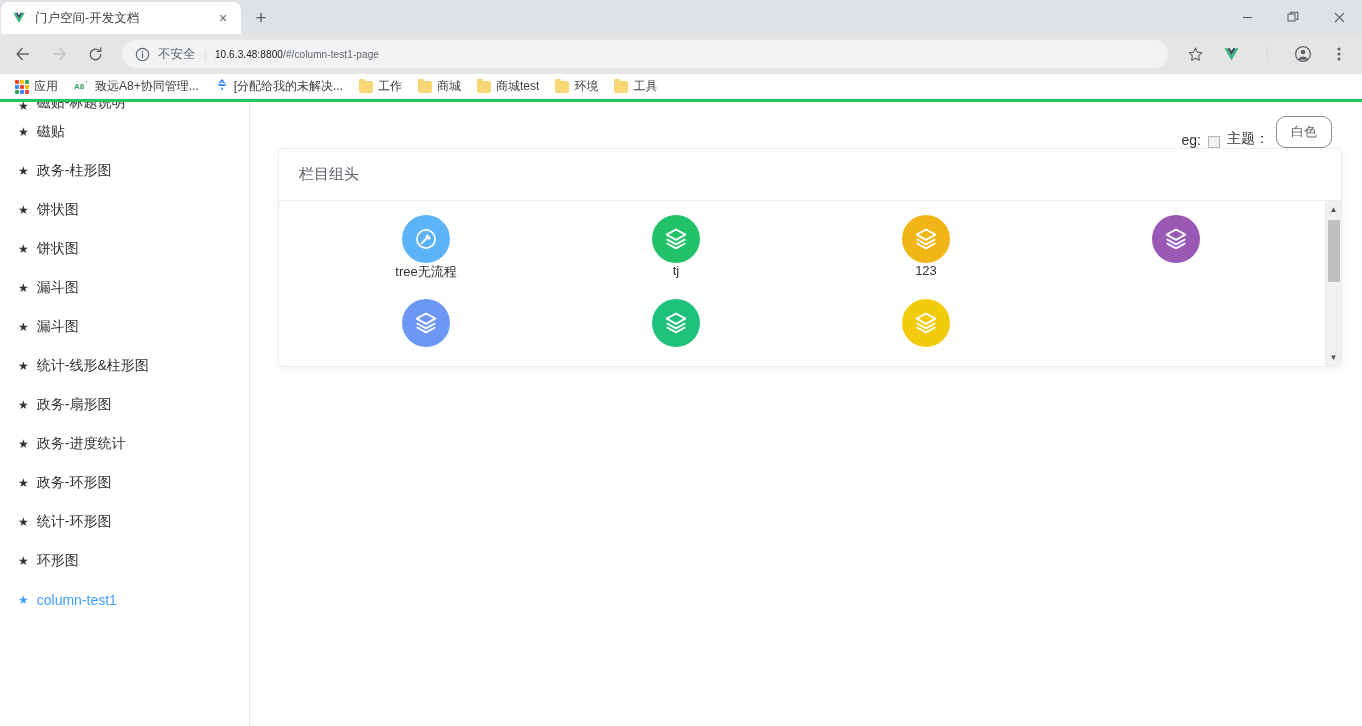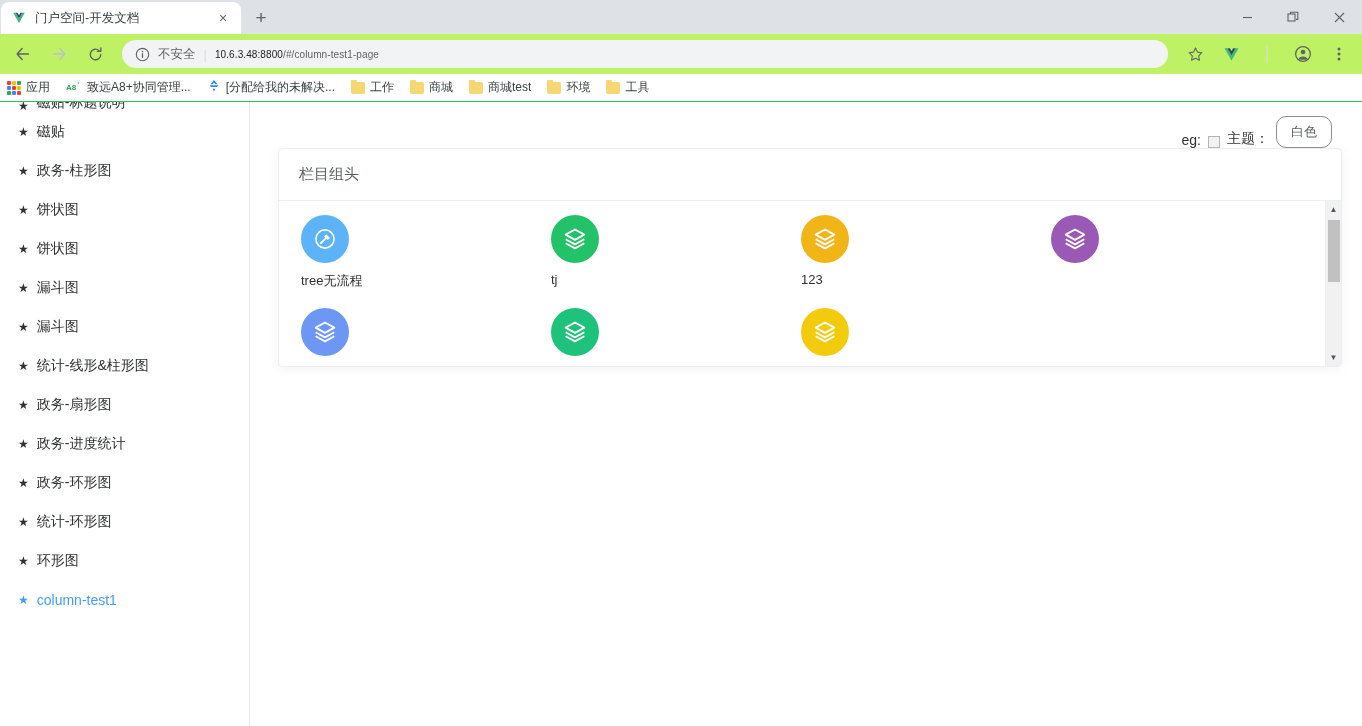--- a/index.html
+++ b/index.html
@@ -28,38 +28,38 @@
   .tab-title { flex: 1; white-space: nowrap; overflow: hidden; text-overflow: ellipsis; font-size: 12.5px; }
   .tab-close { width: 16px; height: 16px; display: flex; align-items: center; justify-content: center;
                color: #5f6368; font-size: 14px; line-height: 1; }
   .newtab { width: 28px; height: 28px; margin-left: 6px; margin-bottom: 3px;
             display: flex; align-items: center; justify-content: center;
             color: #5f6368; font-size: 19px; line-height: 1; }
   .wincontrols { position: absolute; right: 0; top: 0; height: 34px; display: flex; }
   .wc { width: 46px; height: 34px; display: flex; align-items: center; justify-content: center; color: #5f6368; }
 
   .toolbar {
-    height: 40px; background: #bef264; display: flex; align-items: center;
+    height: 40px; background: #e5e5e5; display: flex; align-items: center;
     padding: 0 8px; gap: 6px;
   }
   .tb-btn { width: 30px; height: 30px; display: flex; align-items: center; justify-content: center;
             color: #5f6368; border-radius: 50%; flex: none; }
   .omnibox {
     flex: 1; height: 28px; margin: 0 6px; background: #f1f3f4; border-radius: 14px;
     display: flex; align-items: center; padding: 0 12px; gap: 8px; font-size: 13px; color: #202124;
   }
   .omni-info { width: 16px; height: 16px; flex: none; display: flex; align-items: center; justify-content: center; }
   .omni-warn { color: #5f6368; font-size: 12.5px; white-space: nowrap; }
   .omni-sep { color: #dadce0; }
   .omni-url { font-size: 10px; letter-spacing: .1px; }
   .omni-url .dim { color: #5f6368; }
 
   .bookmarks {
     height: 28px; background: #ffffff; display: flex; align-items: center;
-    padding: 0 0; gap: 2px; border-bottom: 1px solid #22c55e; font-size: 12px; color: #3c4043;
+    padding: 0 8px; gap: 2px; border-bottom: 3px solid #22c55e; font-size: 12px; color: #3c4043;
   }
   .bm { display: flex; align-items: center; gap: 5px; padding: 3px 7px; border-radius: 4px;
         white-space: nowrap; max-width: 170px; overflow: hidden; }
   .bm-label { overflow: hidden; text-overflow: ellipsis; white-space: nowrap; font-size: 12px; }
   .folder-ico { width: 14px; height: 12px; background: #f7d674; border-radius: 1px 2px 2px 2px; flex: none;
                 position: relative; }
   .folder-ico:after { content:""; position:absolute; left:0; top:-2px; width:6px; height:3px; background:#f7d674;
                       border-radius: 1px 1px 0 0; }
   .apps-grid { width: 14px; height: 14px; display: grid; grid-template-columns: repeat(3,1fr);
                grid-template-rows: repeat(3,1fr); gap: 1px; flex: none; }
@@ -103,21 +103,21 @@
   .card-header {
     padding: 16px 20px; border-bottom: 1px solid #ebeef5;
     font-size: 15px; color: #5a5e66;
   }
   .card-body { position: relative; height: 165px; padding: 14px 0 0 0; overflow: hidden; }
 
   .tile-grid {
     display: grid; grid-template-columns: repeat(4, 1fr);
     row-gap: 18px; padding: 0 22px 0 22px; width: 1044px;
   }
-  .tile { display: flex; flex-direction: column; align-items: flex-start; gap: 9px; }
+  .tile { display: flex; flex-direction: column; align-items: center; }
   .tile-circle {
     width: 48px; height: 48px; border-radius: 50%;
     display: flex; align-items: center; justify-content: center;
   }
   .tile-label {
     font-size: 13px; color: #303133; max-width: 240px; overflow: hidden;
     text-overflow: ellipsis; white-space: nowrap; text-align: center;
   }
   .tile-label.empty { height: 0; }
 

